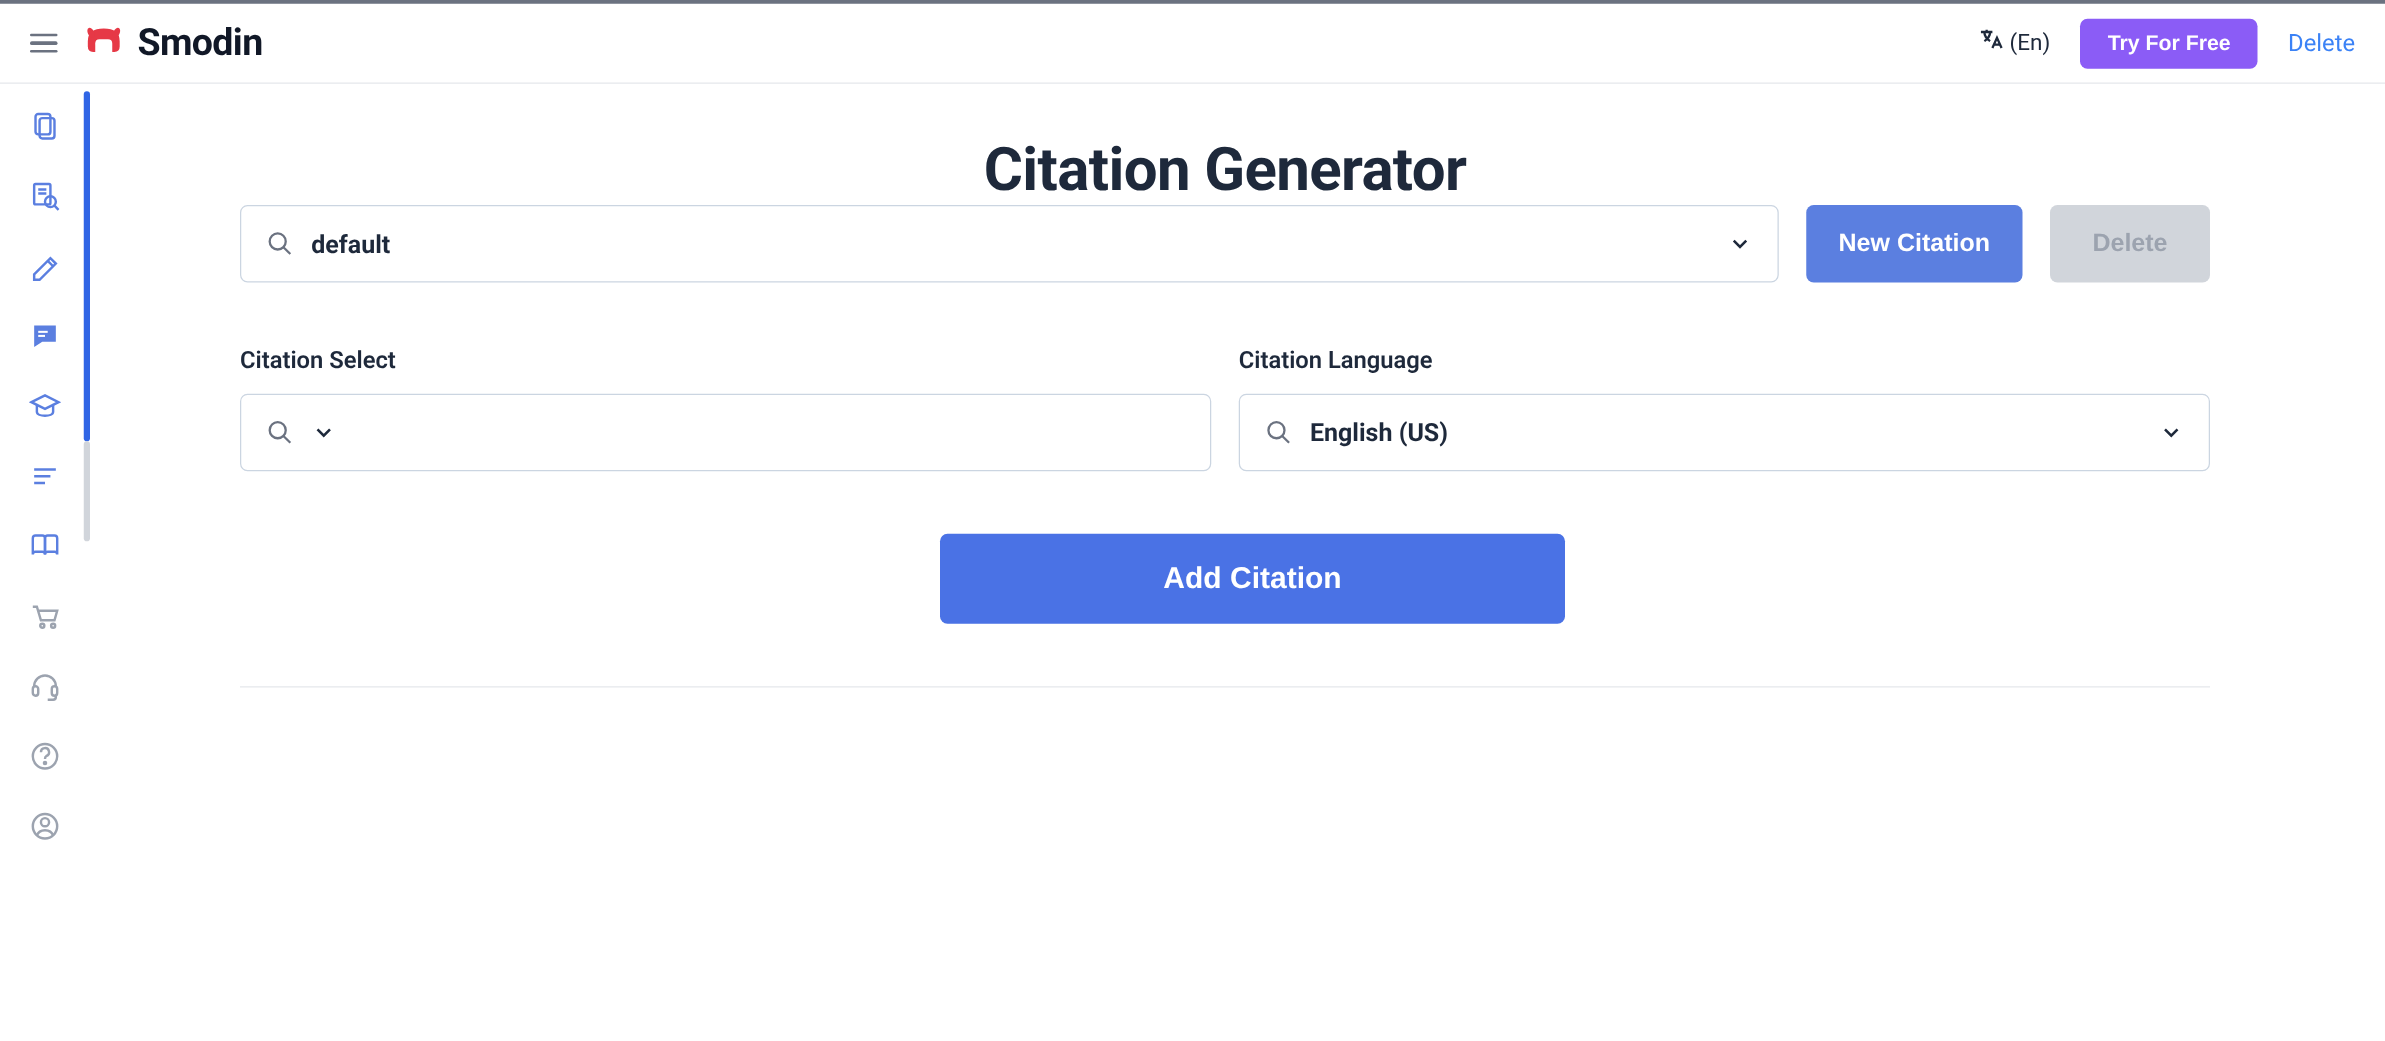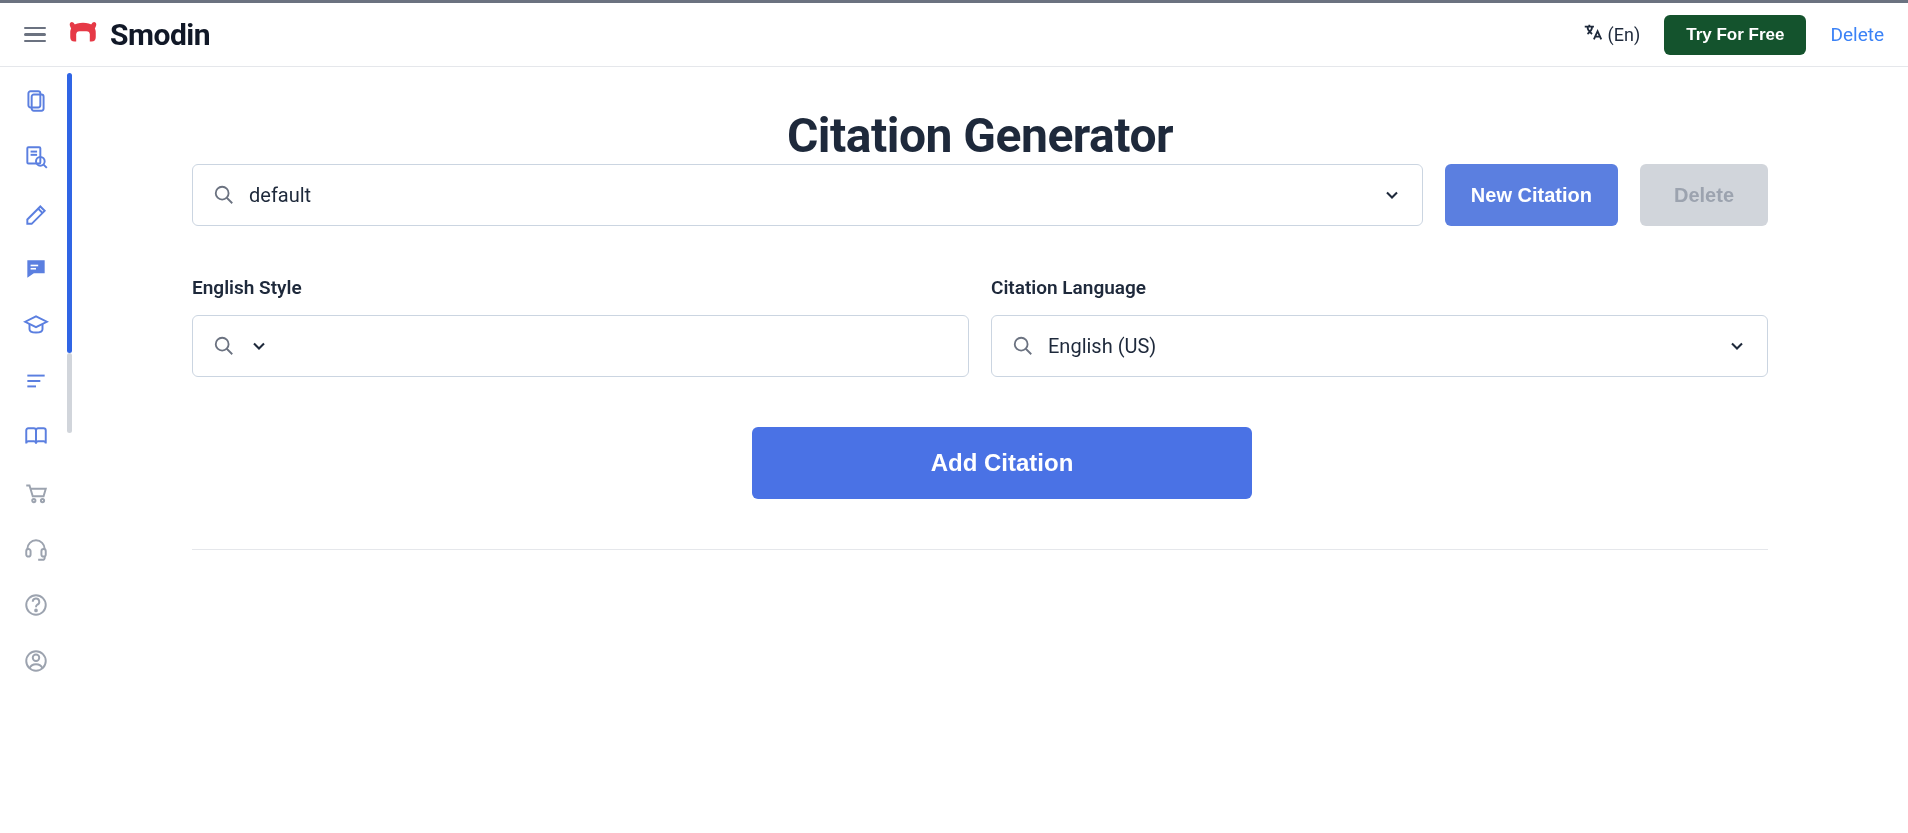--- a/index.html
+++ b/index.html
@@ -63,21 +63,21 @@
       gap: 4px;
       font-size: 18px;
       color: #1e293b;
       cursor: pointer;
     }
     .lang-switch svg {
       width: 22px;
       height: 22px;
     }
     .btn-primary {
-      background: #14532d;
+      background: #8b5cf6;
       color: #fff;
       border: none;
       padding: 10px 22px;
       border-radius: 6px;
       font-size: 17px;
       font-weight: 600;
       cursor: pointer;
     }
     .login-link {
       color: #3b82f6;
@@ -172,20 +172,21 @@
       flex: 1;
       border: 1px solid #cbd5e1;
       border-radius: 6px;
       height: 62px;
       display: flex;
       align-items: center;
       padding: 0 20px;
       gap: 14px;
       cursor: pointer;
       background: #fff;
+      font-weight: bold;
     }
     .select-box svg.search {
       width: 22px;
       height: 22px;
       stroke: #6b7280;
       stroke-width: 2;
       fill: none;
     }
     .select-value {
       flex: 1;
@@ -392,21 +393,21 @@
                 <polyline points="6 9 12 15 18 9"></polyline>
               </svg></span>
         </div>
       </div>
       <button class="btn-secondary">New Citation</button>
       <button class="btn-disabled">Delete</button>
     </div>
 
     <div class="two-col">
       <div class="col">
-        <div class="field-label">English Style</div>
+        <div class="field-label">Citation Select</div>
         <div class="select-box">
           <svg class="search" viewBox="0 0 24 24">
               <circle cx="10" cy="10" r="7"></circle>
               <line x1="15" y1="15" x2="21" y2="21"></line>
             </svg>
           <span class="chevron"><svg viewBox="0 0 24 24">
                 <polyline points="6 9 12 15 18 9"></polyline>
               </svg></span>
         </div>
       </div>

